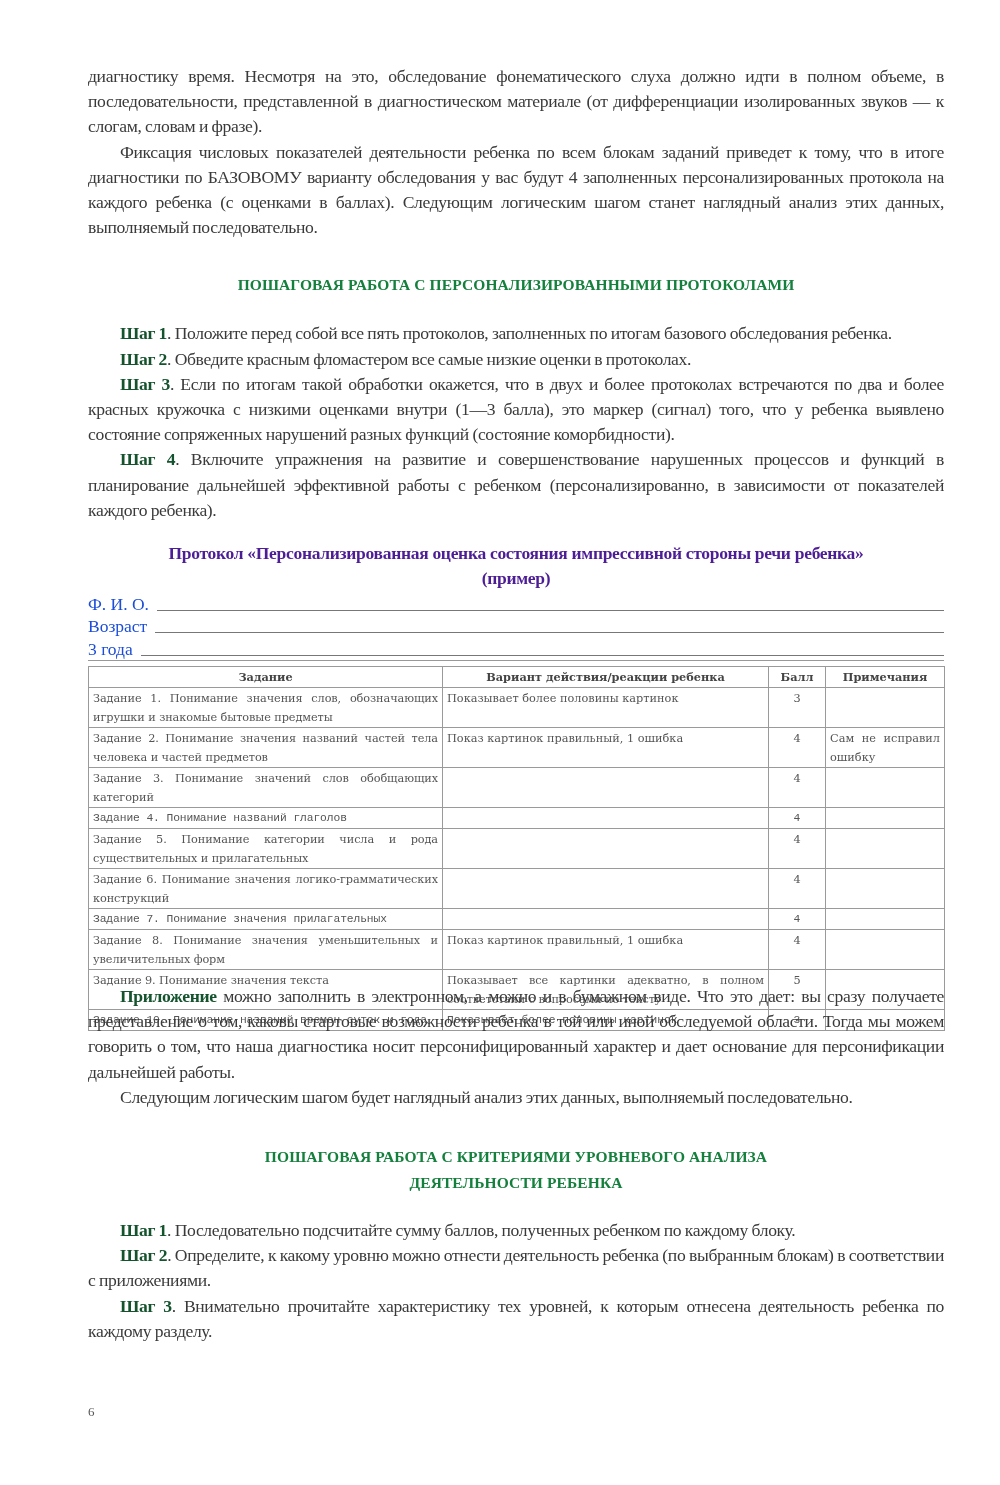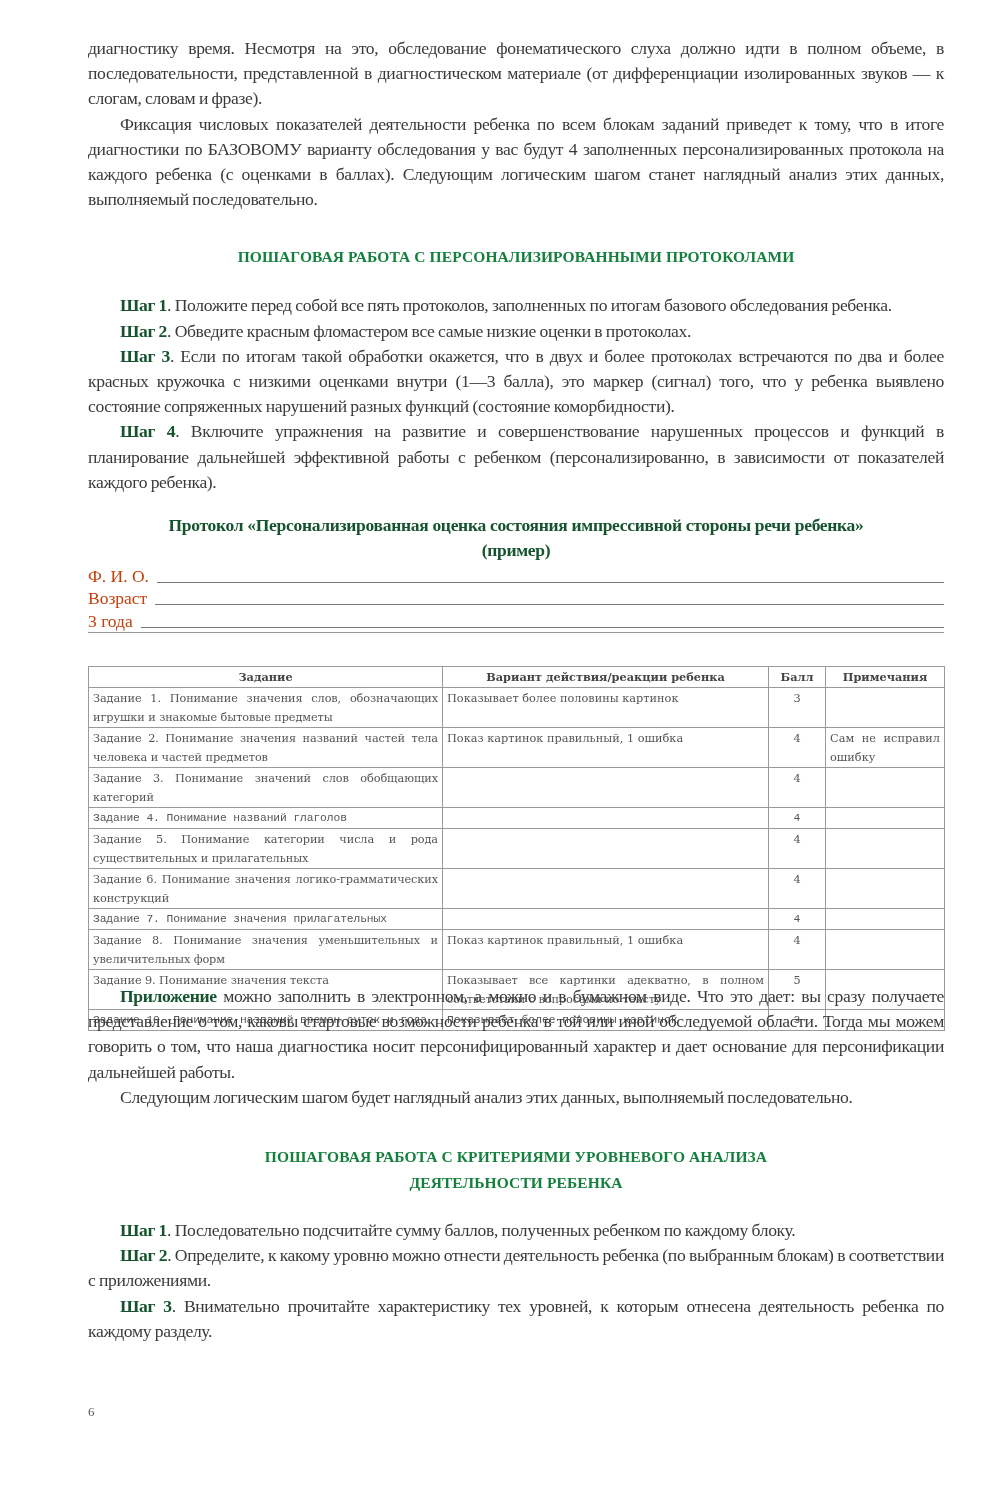--- a/index.html
+++ b/index.html
@@ -6,21 +6,21 @@
   html, body { width: 1000px; height: 1485px; background: #ffffff; }
   body {
     position: relative;
     font-family: "Liberation Serif", "DejaVu Serif", serif;
     color: #3a3a3a;
     overflow: hidden;
   }
   .page {
     position: absolute;
     left: 88px;
-    top: 36px;
+    top: 64px;
     width: 856px;
   }
   p.para {
     font-size: 17.6px;
     line-height: 25.2px;
     text-align: justify;
     text-align-last: left;
     letter-spacing: -0.35px;
     word-spacing: -0.5px;
     font-stretch: condensed;
@@ -33,29 +33,29 @@
     text-align: center;
     letter-spacing: 0.1px;
     color: #15803d;
     line-height: 26px;
   }
   .proto-title {
     font-size: 17.5px;
     font-weight: bold;
     text-align: center;
     line-height: 25px;
-    color: #14532d;
+    color: #4c1d95;
     letter-spacing: -0.3px;
   }
   .form-row {
     display: flex;
     align-items: flex-end;
     height: 22.5px;
     font-size: 17.5px;
-    color: #c2410c;
+    color: #1d4ed8;
   }
   .form-row .label { white-space: nowrap; padding-right: 8px; line-height: 20px; }
   .form-row .line { flex: 1; border-bottom: 1px solid #777; height: 1px; margin-bottom: 3px; }
   .full-rule { border-bottom: 1px solid #999; margin-top: 1px; }
 
   table.proto {
     position: absolute;
     left: 88px;
     top: 666px;
     width: 856px;

